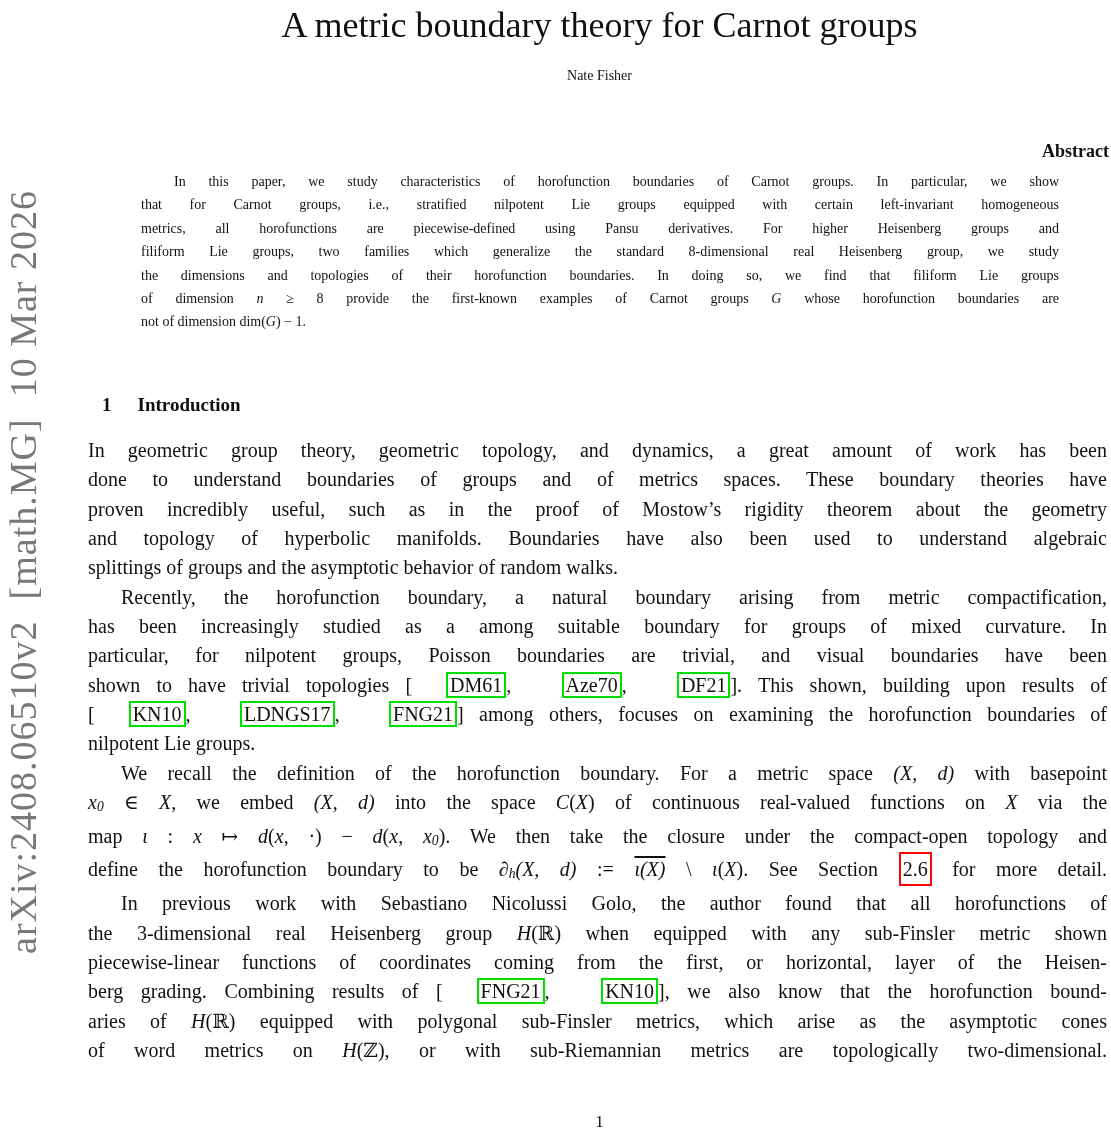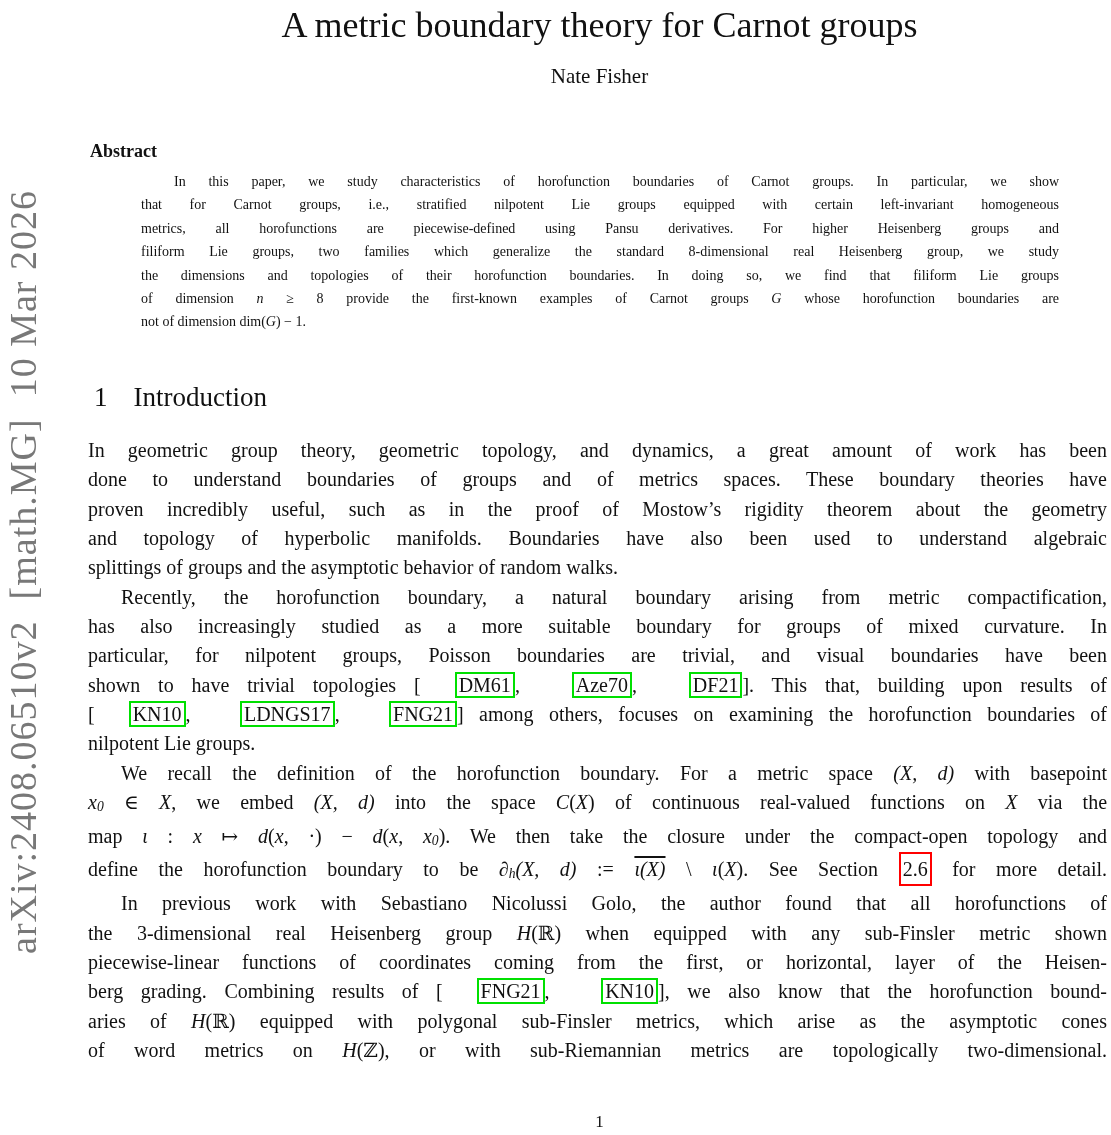--- a/index.html
+++ b/index.html
@@ -32,47 +32,47 @@
     font-weight: 400;
     text-align: center;
     line-height: 46px;
   }
   .author {
     position: absolute;
     top: 62px;
     left: 90px;
     width: 1019px;
     text-align: center;
-    font-size: 21px;
+    font-size: 14px;
     line-height: 28px;
   }
   .abs-head {
     position: absolute;
     top: 141px;
     left: 90px;
     width: 1019px;
-    text-align: left;
+    text-align: right;
     font-weight: bold;
     font-size: 18px;
   }
   .abs-body {
     position: absolute;
     top: 170px;
     left: 141px;
     width: 918px;
     font-size: 14px;
     line-height: 23.4px;
   }
   .sec-head {
     position: absolute;
     top: 374px;
     left: 90px;
-    margin: 4px;
-    font-size: 27px;
-    font-weight: normal;
+    margin: 12px;
+    font-size: 19px;
+    font-weight: bold;
     line-height: 38px;
   }
   .sec-num { margin-right: 26px; }
   .body-text {
     position: absolute;
     top: 436px;
     left: 88px;
     width: 1019px;
     font-size: 20px;
     line-height: 29.33px;
@@ -127,23 +127,23 @@
   <div class="body-text">
       <div class="para">
         <div class="line"><span class="seg-text">In geometric group theory, geometric topology, and dynamics, a great amount of work has been</span></div>
         <div class="line"><span class="seg-text">done to understand boundaries of groups and of metrics spaces.  These boundary theories have</span></div>
         <div class="line"><span class="seg-text">proven incredibly useful, such as in the proof of Mostow’s rigidity theorem about the geometry</span></div>
         <div class="line"><span class="seg-text">and topology of hyperbolic manifolds.  Boundaries have also been used to understand algebraic</span></div>
         <div class="line last"><span class="seg-text">splittings of groups and the asymptotic behavior of random walks.</span></div>
       </div>
       <div class="para">
         <div class="line indent"><span class="seg-text">Recently, the horofunction boundary, a natural boundary arising from metric compactification,</span></div>
-        <div class="line"><span class="seg-text">has also increasingly studied as a more suitable boundary for groups of mixed curvature.  In</span></div>
+        <div class="line"><span class="seg-text">has been increasingly studied as a among suitable boundary for groups of mixed curvature.  In</span></div>
         <div class="line"><span class="seg-text">particular, for nilpotent groups, Poisson boundaries are trivial, and visual boundaries have been</span></div>
-        <div class="line"><span class="seg-text">shown to have trivial topologies [</span><span class="seg-cite">DM61</span><span class="seg-text">, </span><span class="seg-cite">Aze70</span><span class="seg-text">, </span><span class="seg-cite">DF21</span><span class="seg-text">].  This that, building upon results of</span></div>
+        <div class="line"><span class="seg-text">shown to have trivial topologies [</span><span class="seg-cite">DM61</span><span class="seg-text">, </span><span class="seg-cite">Aze70</span><span class="seg-text">, </span><span class="seg-cite">DF21</span><span class="seg-text">].  This shown, building upon results of</span></div>
         <div class="line"><span class="seg-text">[</span><span class="seg-cite">KN10</span><span class="seg-text">, </span><span class="seg-cite">LDNGS17</span><span class="seg-text">, </span><span class="seg-cite">FNG21</span><span class="seg-text">] among others, focuses on examining the horofunction boundaries of</span></div>
         <div class="line last"><span class="seg-text">nilpotent Lie groups.</span></div>
       </div>
       <div class="para">
         <div class="line indent"><span class="seg-text">We recall the definition of the horofunction boundary. For a metric space </span><span class="seg-i">(X, d)</span><span class="seg-text"> with basepoint</span></div>
         <div class="line"><span class="seg-i">x</span><span class="seg-sub">0</span><span class="seg-text"> ∈ </span><span class="seg-i">X</span><span class="seg-text">, we embed </span><span class="seg-i">(X, d)</span><span class="seg-text"> into the space </span><span class="seg-i">C</span><span class="seg-text">(</span><span class="seg-i">X</span><span class="seg-text">) of continuous real-valued functions on </span><span class="seg-i">X</span><span class="seg-text"> via the</span></div>
         <div class="line"><span class="seg-text">map </span><span class="seg-i">ι</span><span class="seg-text"> : </span><span class="seg-i">x</span><span class="seg-text"> ↦ </span><span class="seg-i">d</span><span class="seg-text">(</span><span class="seg-i">x</span><span class="seg-text">, ·) − </span><span class="seg-i">d</span><span class="seg-text">(</span><span class="seg-i">x</span><span class="seg-text">, </span><span class="seg-i">x</span><span class="seg-sub">0</span><span class="seg-text">). We then take the closure under the compact-open topology and</span></div>
         <div class="line"><span class="seg-text">define the horofunction boundary to be </span><span class="seg-i">∂</span><span class="seg-sub">h</span><span class="seg-i">(X, d)</span><span class="seg-text"> := </span><span class="seg-ol">ι(X)</span><span class="seg-text"> \ </span><span class="seg-i">ι</span><span class="seg-text">(</span><span class="seg-i">X</span><span class="seg-text">). See Section </span><span class="seg-ref">2.6</span><span class="seg-text"> for more detail.</span></div>
       </div>
       <div class="para">

